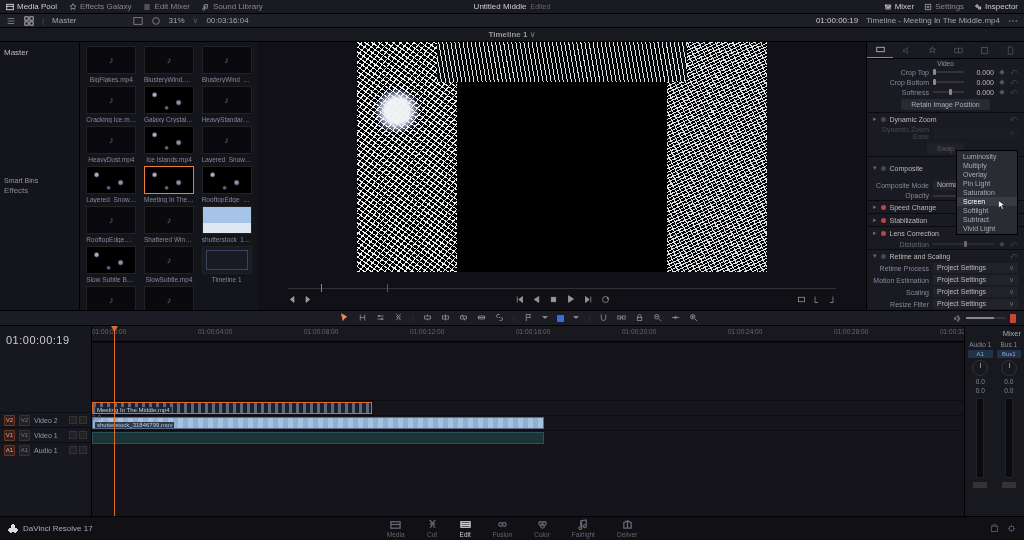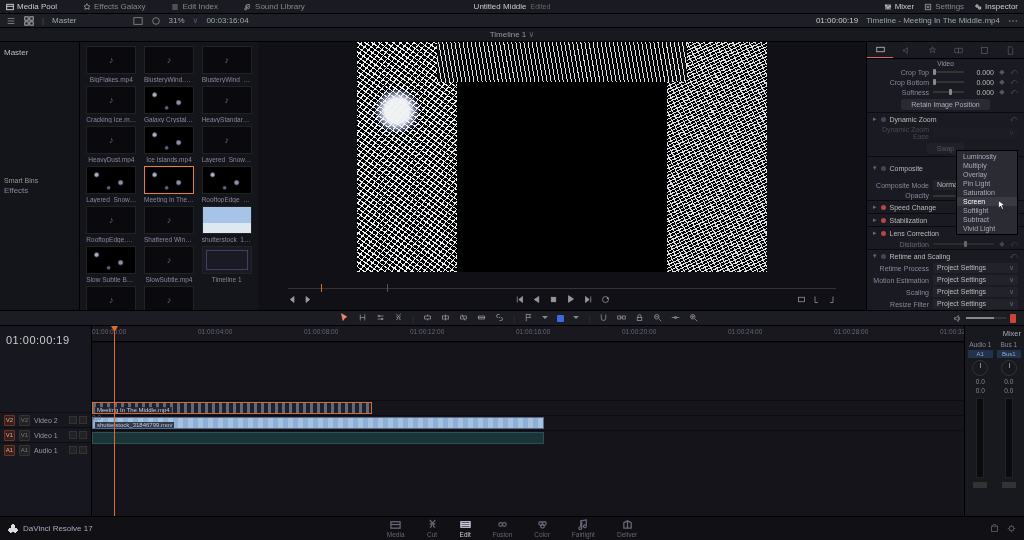--- a/index.html
+++ b/index.html
@@ -1,38 +1,38 @@
 <!DOCTYPE html>
 <html><head>
 <meta charset="utf-8">
 <style>
   * { margin:0; padding:0; box-sizing:border-box; font-family:"Segoe UI",Arial,sans-serif; user-select:none; }
   body { width:1024px; height:540px; background:#101015; color:#aab; font-size:8px; overflow:hidden; position:relative; }
   .row { display:flex; align-items:center; }
   .sp { flex:1; }
 
   
-  #topbar { height:14px; background:#1a1a22; border-bottom:1px solid #000; padding:0 6px; gap:26px;align-items:center; }
+  #topbar { height:14px; background:#1a1a22; border-bottom:1px solid #000; padding:0 6px; gap:12px;align-items:center; }
   #topbar .tab { color:#888; cursor:pointer; display:flex; gap:3px; align-items:center; }
   #topbar .tab.active { color:#ccc; }
   #topbar .r { gap:10px; }
   #topbar svg { width:8px; height:8px; stroke:#888; fill:none; stroke-width:1.5; }
   #topbar .active svg { stroke:#ccc; }
 
   
   #bar2 { height:14px; background:#1e1e26; border-bottom:1px solid #000; padding:0 6px; gap:8px; }
   #bar2 .ico { width:10px; height:10px; color:#888; }
   #bar2 .crumb { color:#9aa; }
   #ptitle { position:absolute; left:0; right:0; text-align:center; pointer-events:none; }
   #ptitle span { color:#ccc; }
   #ptitle .edit { color:#666; margin-left:4px; font-size:7px; }
 
   
   #bar3 { height:14px; background:#18181f; border-bottom:1px solid #000; padding:0 6px; gap:8px; position:relative; }
-  #bar3 .timeline-name { color:#999; position:absolute; left:50%; transform:translateX(-50%); }
+  #bar3 .timeline-name { color:#999; position:absolute; left:50%; transform:translateX(-50%);font-weight:bold; }
 
   
   #main { display:flex; height:268px; }
 
   
   #pool { width:258px; background:#14141b; display:flex; }
   #pool-side { width:80px; border-right:1px solid #000; padding:4px; }
   #pool-side .hdr { color:#bbb; margin:2px 0 6px; }
   #pool-side .bin { color:#889; margin:2px 0; cursor:pointer; }
   #pool-side .sbhead { color:#999; margin-top:120px; font-size:7px; }
@@ -184,21 +184,21 @@
   <div class="tab">
     <svg viewBox="0 0 12 12">
         <path d="M6 1l1.5 3 3 .5-2 2 .5 3L6 8l-3 1.5.5-3-2-2 3-.5z"></path>
       </svg>
     <span>Effects Galaxy</span>
   </div>
   <div class="tab">
     <svg viewBox="0 0 12 12">
         <path d="M2 3h8M2 6h8M2 9h8"></path>
       </svg>
-    <span>Edit Index</span>
+    <span>Edit Mixer</span>
   </div>
   <div class="tab">
     <svg viewBox="0 0 12 12">
         <path d="M4 4v5a1.5 1.5 0 11-1-1.4V3l5-1v5a1.5 1.5 0 11-1-1.4"></path>
       </svg>
     <span>Sound Library</span>
   </div>
   <div id="ptitle">
     <span>Untitled Middle</span><span class="edit">Edited</span>
   </div>

